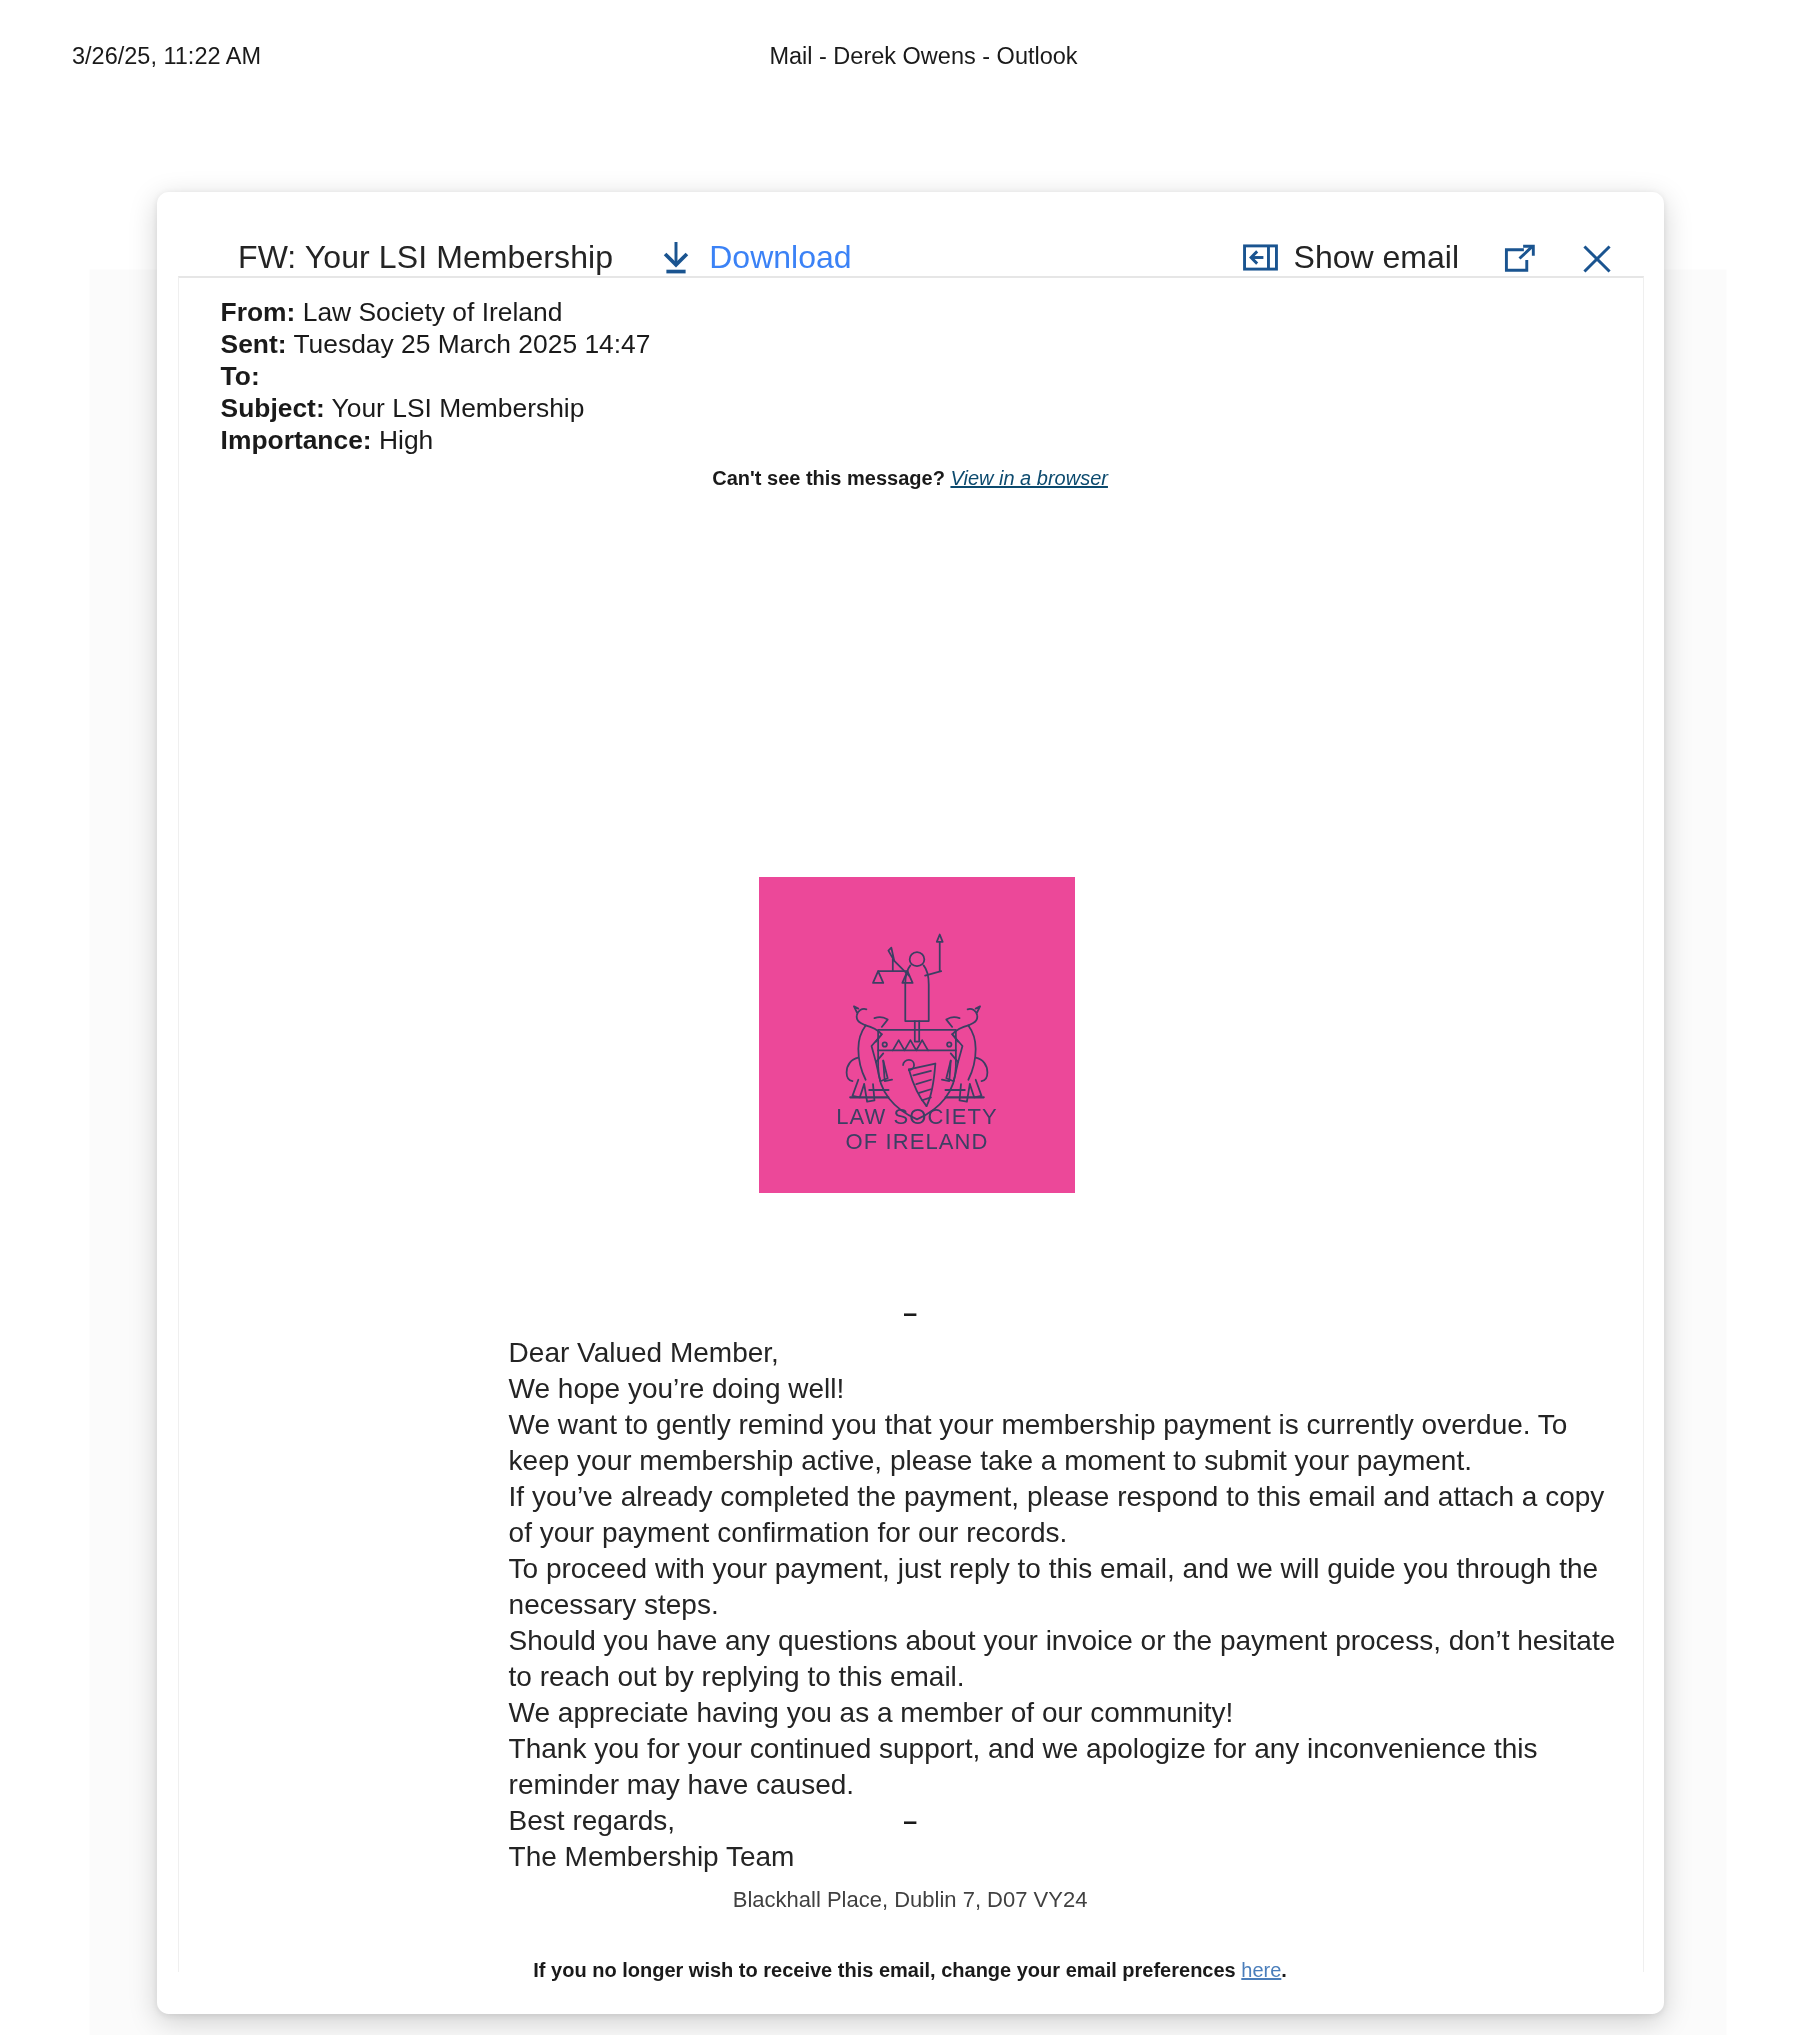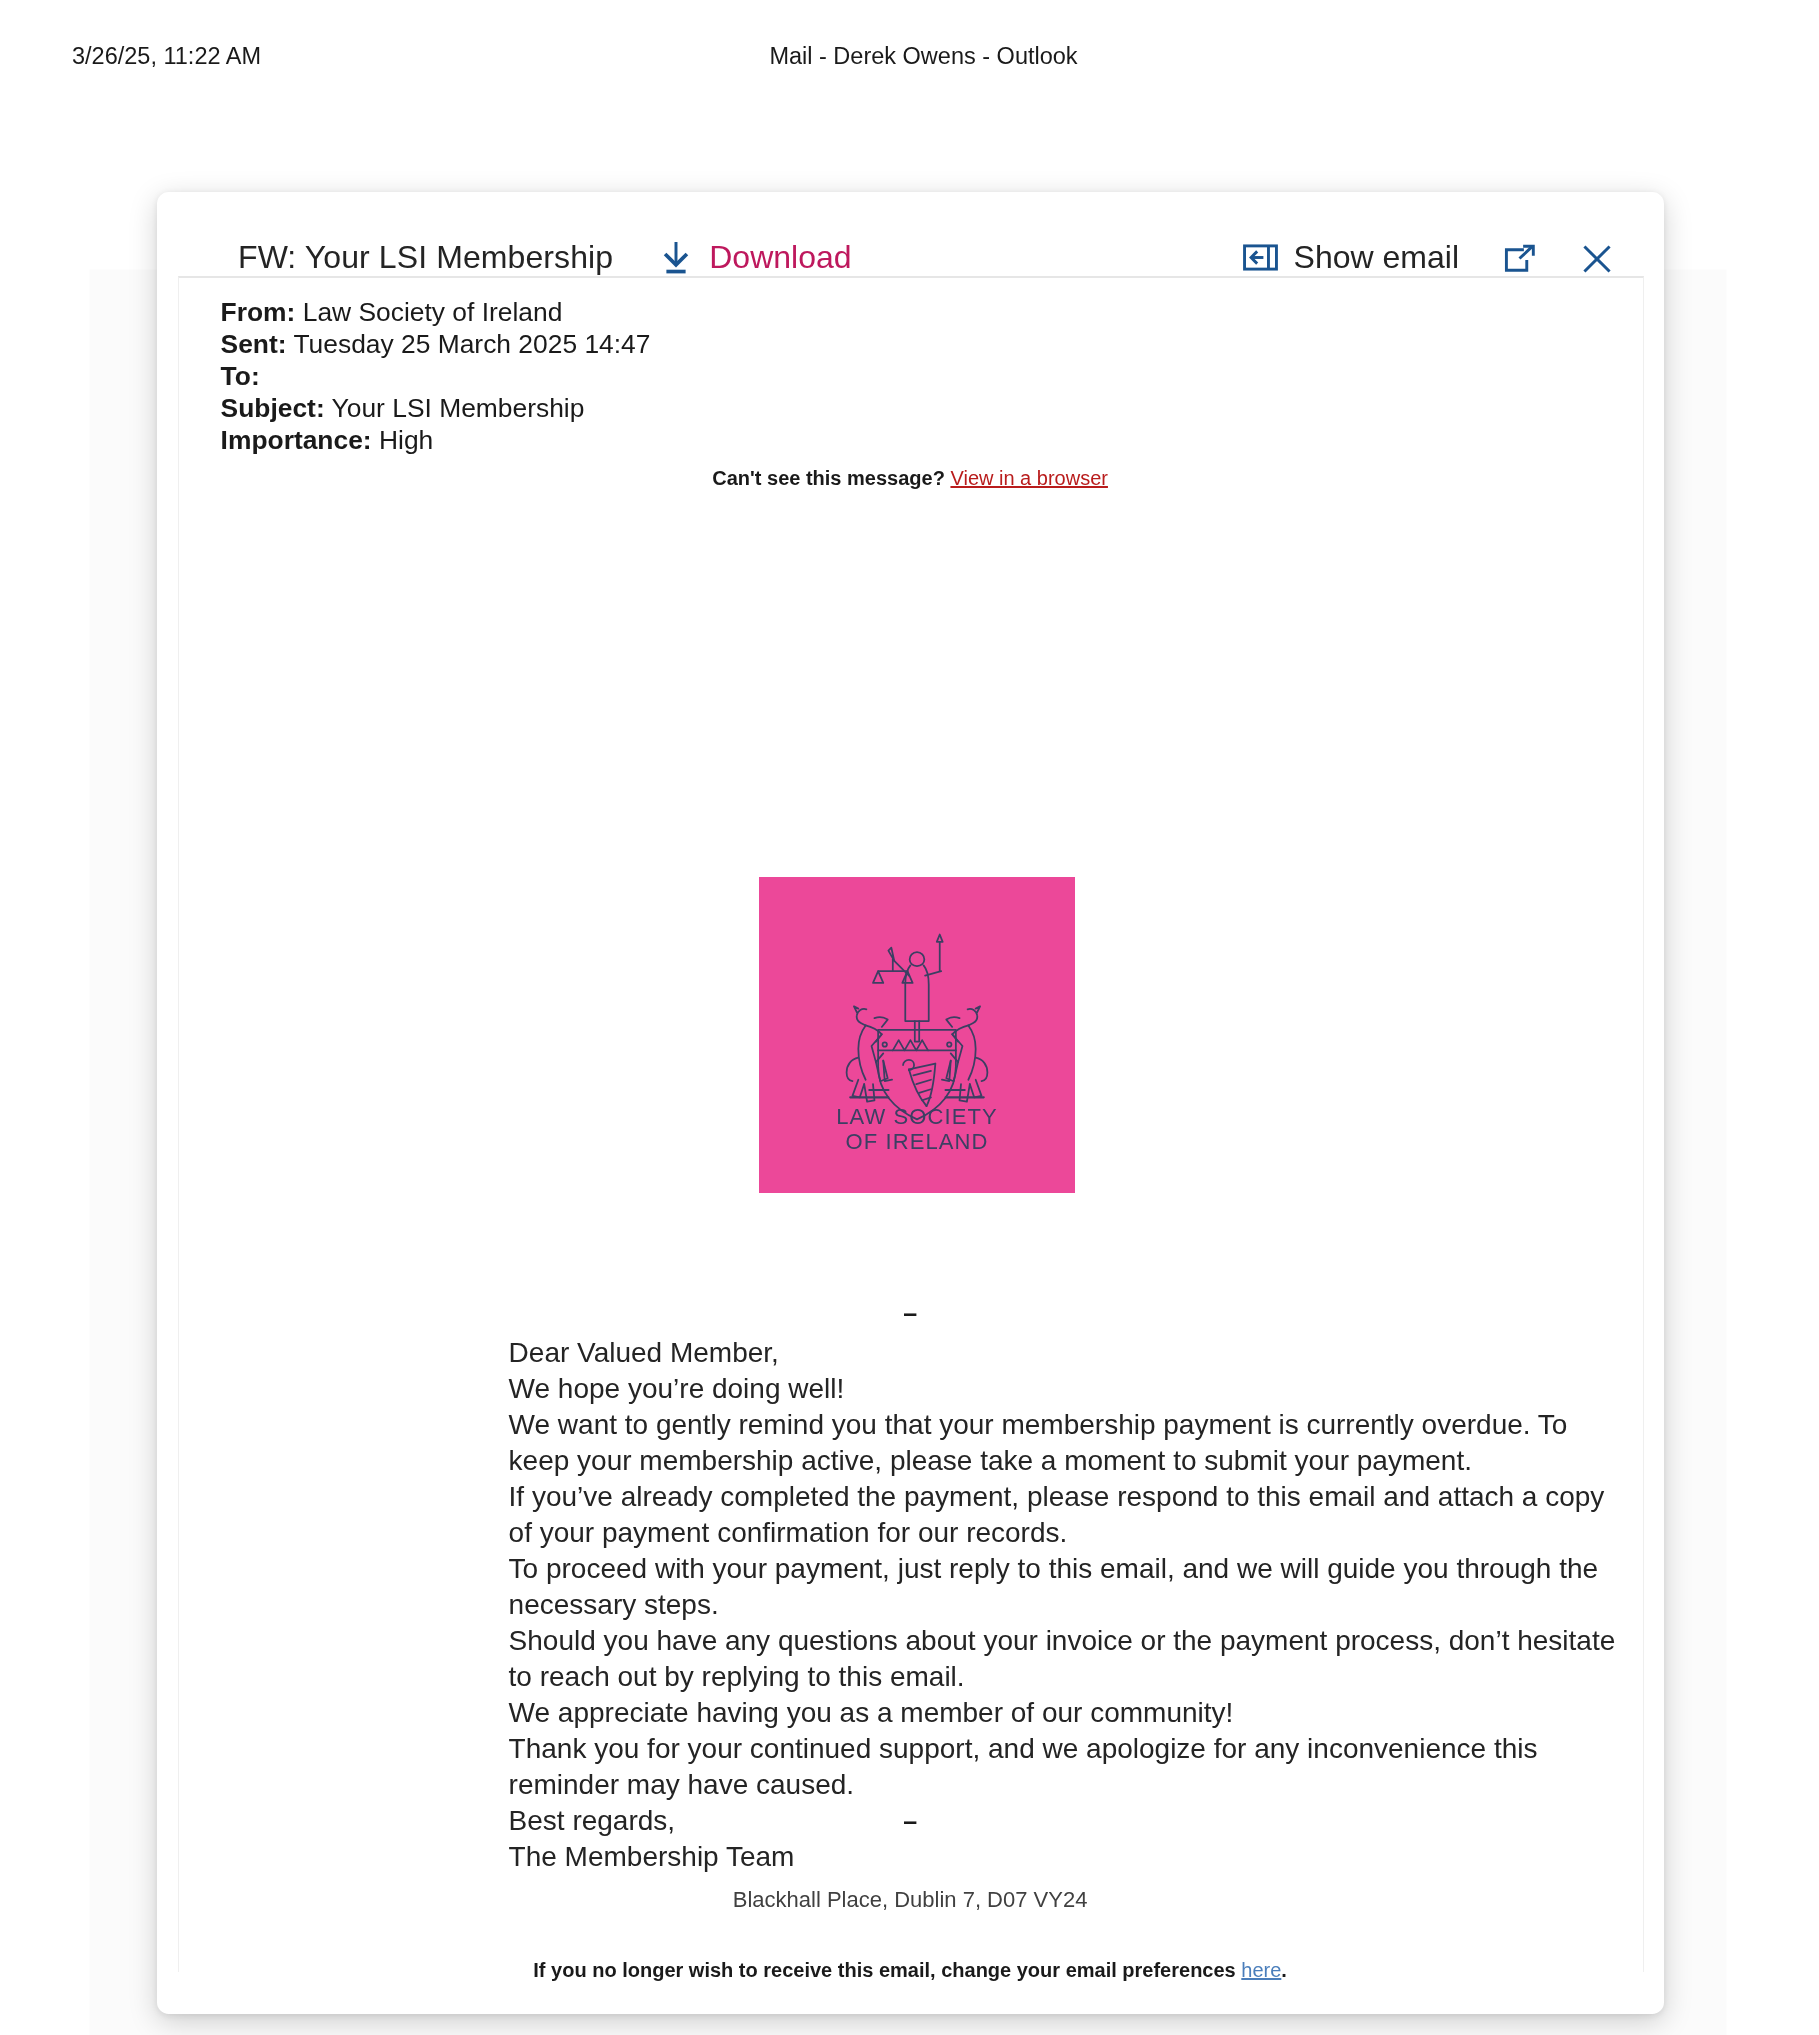--- a/index.html
+++ b/index.html
@@ -71,21 +71,21 @@
   }
   .tb-download {
     display: flex;
     align-items: center;
     margin-left: 46px;
     cursor: pointer;
   }
   .tb-download .tb-label {
     margin-left: 16px;
     font-size: 32px;
-    color: #be185d;
+    color: #3b82f6;
     white-space: nowrap;
   }
   .tb-spacer { flex: 1 1 auto; }
   .tb-showemail {
     display: flex;
     align-items: center;
     cursor: pointer;
   }
   .tb-showemail .tb-label {
     margin-left: 16px;
@@ -123,23 +123,24 @@
   .cant-see {
     position: absolute;
     left: 0; top: 189px;
     width: 1463px;
     text-align: center;
     font-size: 20px;
     color: #1a1a1a;
   }
   .cant-see .cs-bold { font-weight: bold; }
   .cant-see .cs-link {
-    color: #b91c1c;
+    color: #0c4a6e;
     text-decoration: underline;
     cursor: pointer;
+    font-style: italic;
   }
 
   
   .logo-wrap {
     position: absolute;
     left: 580px; top: 599px;
     width: 316px; height: 316px;
     background: #ec4899;
     display: flex;
     align-items: center;

